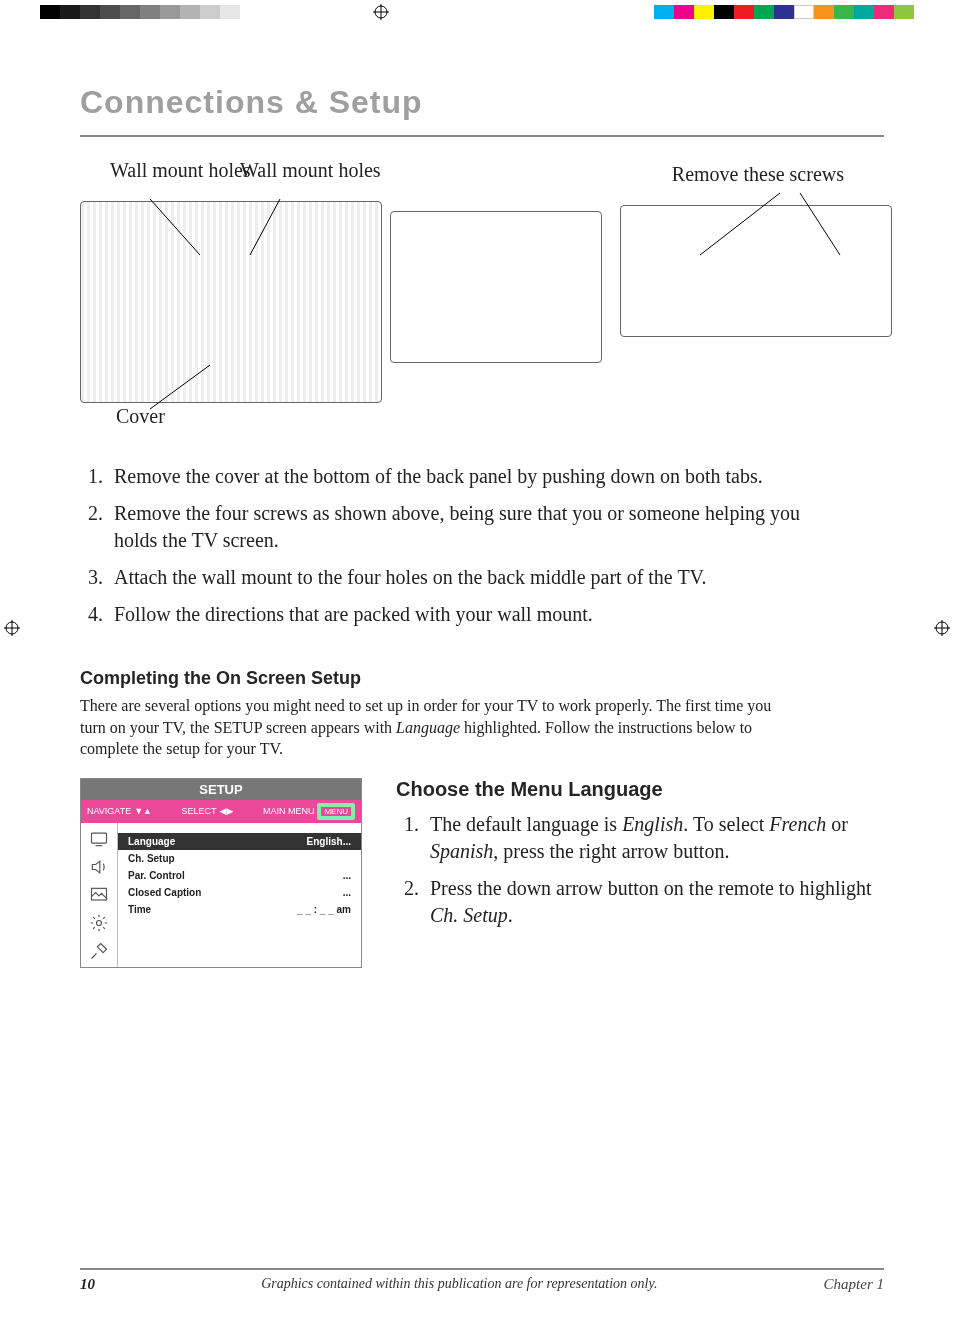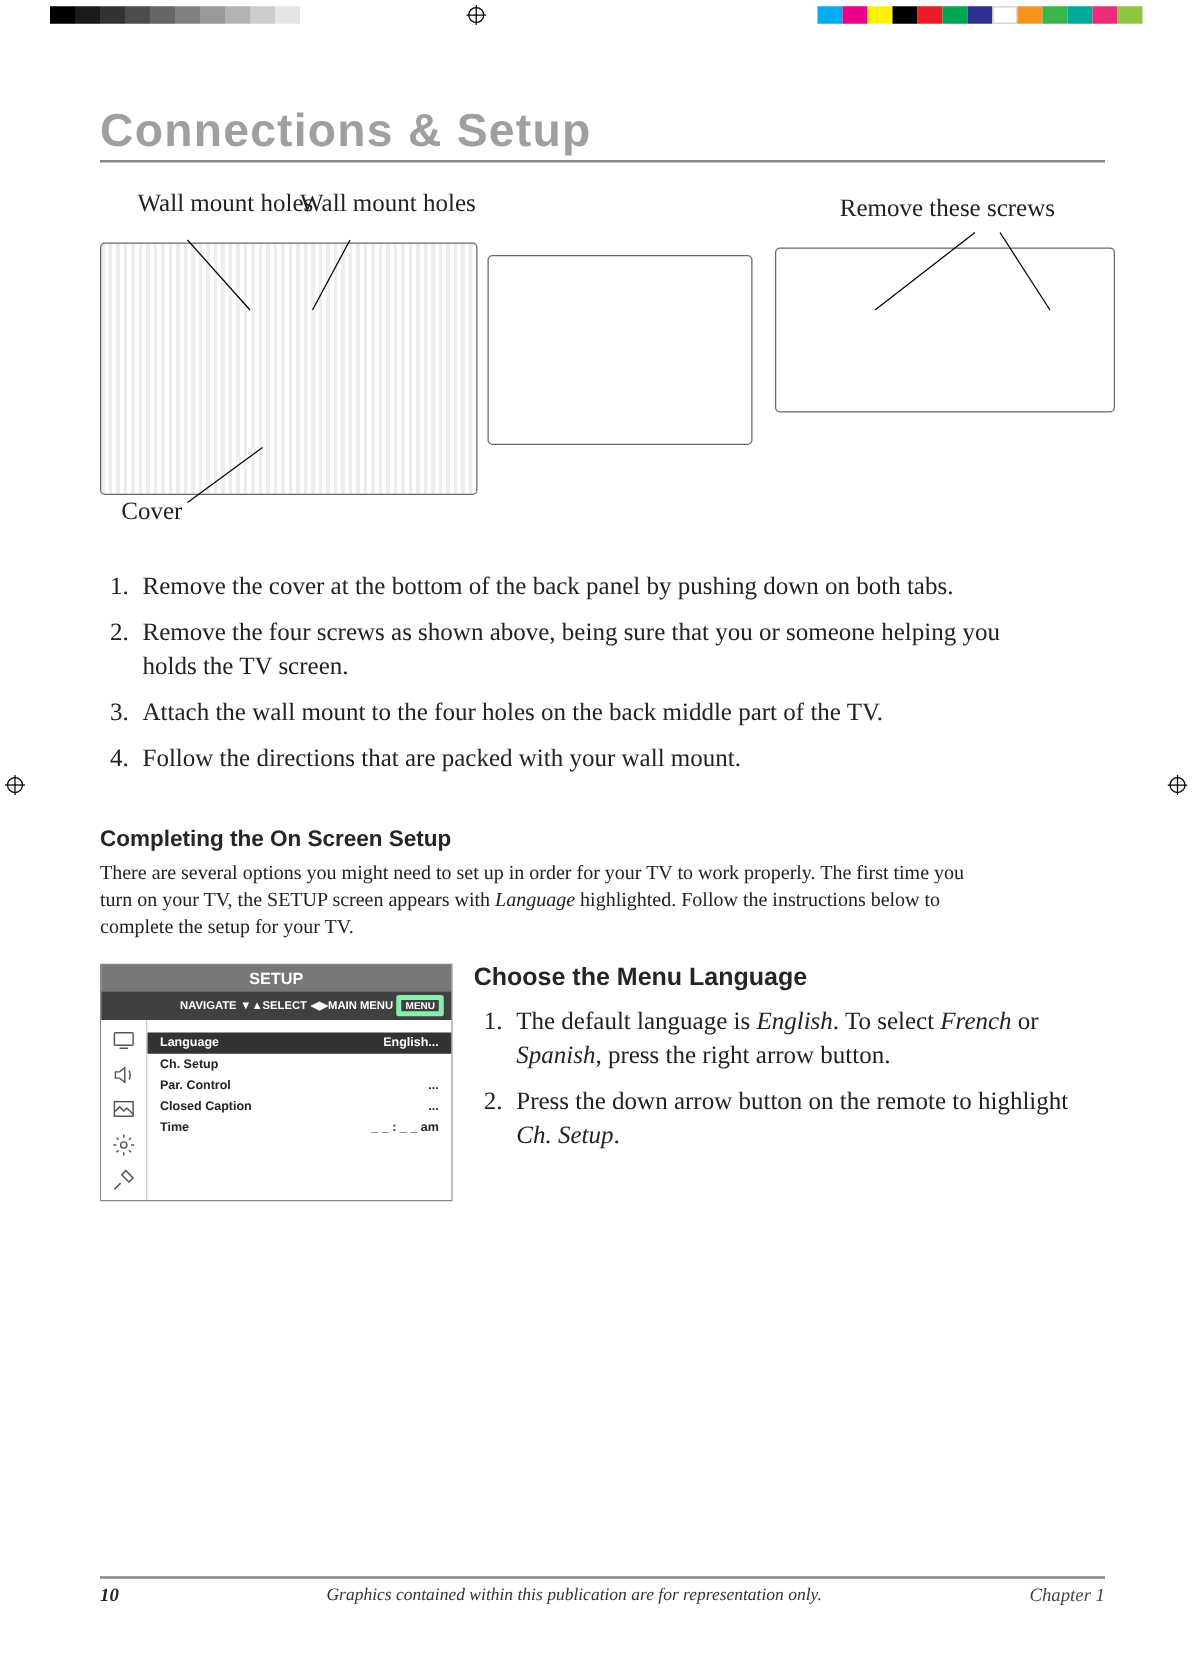--- a/index.html
+++ b/index.html
@@ -4,37 +4,37 @@
 <style>
   body{margin:0;background:#fff;font-family:Georgia,'Times New Roman',serif;color:#222;width:954px}
   .printbar{height:24px;display:flex;align-items:center}
   .grayswatches{display:flex;margin-left:40px}
   .grayswatches span{width:20px;height:14px}
   .registration{width:16px;height:16px;margin:0 auto}
   .colorswatches{display:flex;margin-right:40px;margin-left:auto}
   .colorswatches span{width:20px;height:14px}
   .reg-side{position:absolute;top:620px;width:16px;height:16px}
   .page{position:relative;padding:60px 70px 30px 80px;box-sizing:border-box;width:954px}
-  .rule-title{font-family:Arial,Helvetica,sans-serif;font-weight:800;font-size:37px;color:#9f9f9f;letter-spacing:1px;border-bottom:2px solid #888;margin:0 0 28px 0;padding-bottom:2px}
+  .rule-title{font-family:Arial,Helvetica,sans-serif;font-weight:800;font-size:32px;color:#9f9f9f;letter-spacing:1px;border-bottom:2px solid #888;margin:0 0 28px 0;padding-bottom:14px}
   .h2{font-family:Arial,Helvetica,sans-serif;font-weight:700;font-size:22px;margin:0 0 6px 0;color:#252525}
   .h2b{font-family:Arial,Helvetica,sans-serif;font-weight:700;font-size:18px;margin:40px 0 6px 0;color:#252525}
   .h3{font-family:Arial,Helvetica,sans-serif;font-weight:700;font-size:20px;margin:0 0 6px 0;color:#252525}
   .body{font-size:16px;line-height:1.35;margin:0 0 14px 0;max-width:720px}
   ol.steps{padding-left:22px;margin:10px 0 0 0;max-width:740px}
   ol.steps li{font-size:20px;line-height:1.35;margin:0 0 10px 6px;padding-left:6px}
   .italic{font-style:italic}
   
   .diagram{position:relative;height:280px;margin:6px 0 18px 0}
   .callout{position:absolute;font-size:20px}
   .lineart{position:absolute;border:1px solid #666;border-radius:4px;background:repeating-linear-gradient(90deg,#eee,#eee 3px,#fff 3px,#fff 6px)}
   
-  .osd-wrap{display:flex;gap:17px;align-items:flex-start;margin-top:18px}
+  .osd-wrap{display:flex;gap:34px;align-items:flex-start;margin-top:18px}
   .osd{width:280px;border:1px solid #888;background:#fff;font-family:Arial,Helvetica,sans-serif}
   .osd-titlebar{background:#777;color:#fff;text-align:center;font-weight:700;font-size:13px;padding:3px 0}
-  .osd-sub{background:#404040;color:#fff;display:flex;justify-content:flex-end;font-size:9px;font-weight:700;padding:3px 6px}
+  .osd-sub{background:#ec4899;color:#fff;display:flex;justify-content:space-between;font-size:9px;font-weight:400;padding:3px 6px}
   .osd-sub span{display:flex;align-items:center;gap:3px}
   .menu-pill{display:inline-block;border:4px solid #86efac;padding:0 3px;font-size:8px;border-radius:2px}
   .osd-body{display:flex}
   .osd-iconcol{width:36px;background:#fff;border-right:1px solid #bbb;padding:6px 0;display:flex;flex-direction:column;align-items:center;gap:8px}
   .osd-iconcol svg{width:22px;height:20px;stroke:#555;fill:none;stroke-width:1.4}
   .osd-list{flex:1;background:#fff;padding:10px 0 24px 0}
   .osd-row{display:flex;justify-content:space-between;font-size:10px;font-weight:700;padding:3px 10px;color:#222}
   .osd-row.sel{background:#333;color:#fff}
   .rightcol{flex:1}
   
@@ -93,21 +93,21 @@
   </svg>
 
 <div class="page">
   <h1 class="rule-title">Connections &amp; Setup</h1>
 
 
   <div class="diagram">
     <span class="callout" style="left:30px;top:-6px">Wall mount holes</span>
     <span class="callout" style="left:160px;top:-6px">Wall mount holes</span>
     <span class="callout" style="right:40px;top:-2px">Remove these screws</span>
-    <span class="callout" style="left:17px;top:240px">Cover</span>
+    <span class="callout" style="left:36px;top:240px">Cover</span>
 
     <div class="lineart" style="left:0;top:36px;width:300px;height:200px"></div>
     <div class="lineart" style="left:310px;top:46px;width:210px;height:150px;background:#fff"></div>
     <div class="lineart" style="left:540px;top:40px;width:270px;height:130px;background:#fff"></div>
 
     <svg style="position:absolute;left:0;top:0;width:820px;height:260px">
       <line x1="70" y1="34" x2="120" y2="90" stroke="#000"></line>
       <line x1="200" y1="34" x2="170" y2="90" stroke="#000"></line>
       <line x1="70" y1="244" x2="130" y2="200" stroke="#000"></line>
       <line x1="700" y1="28" x2="620" y2="90" stroke="#000"></line>

